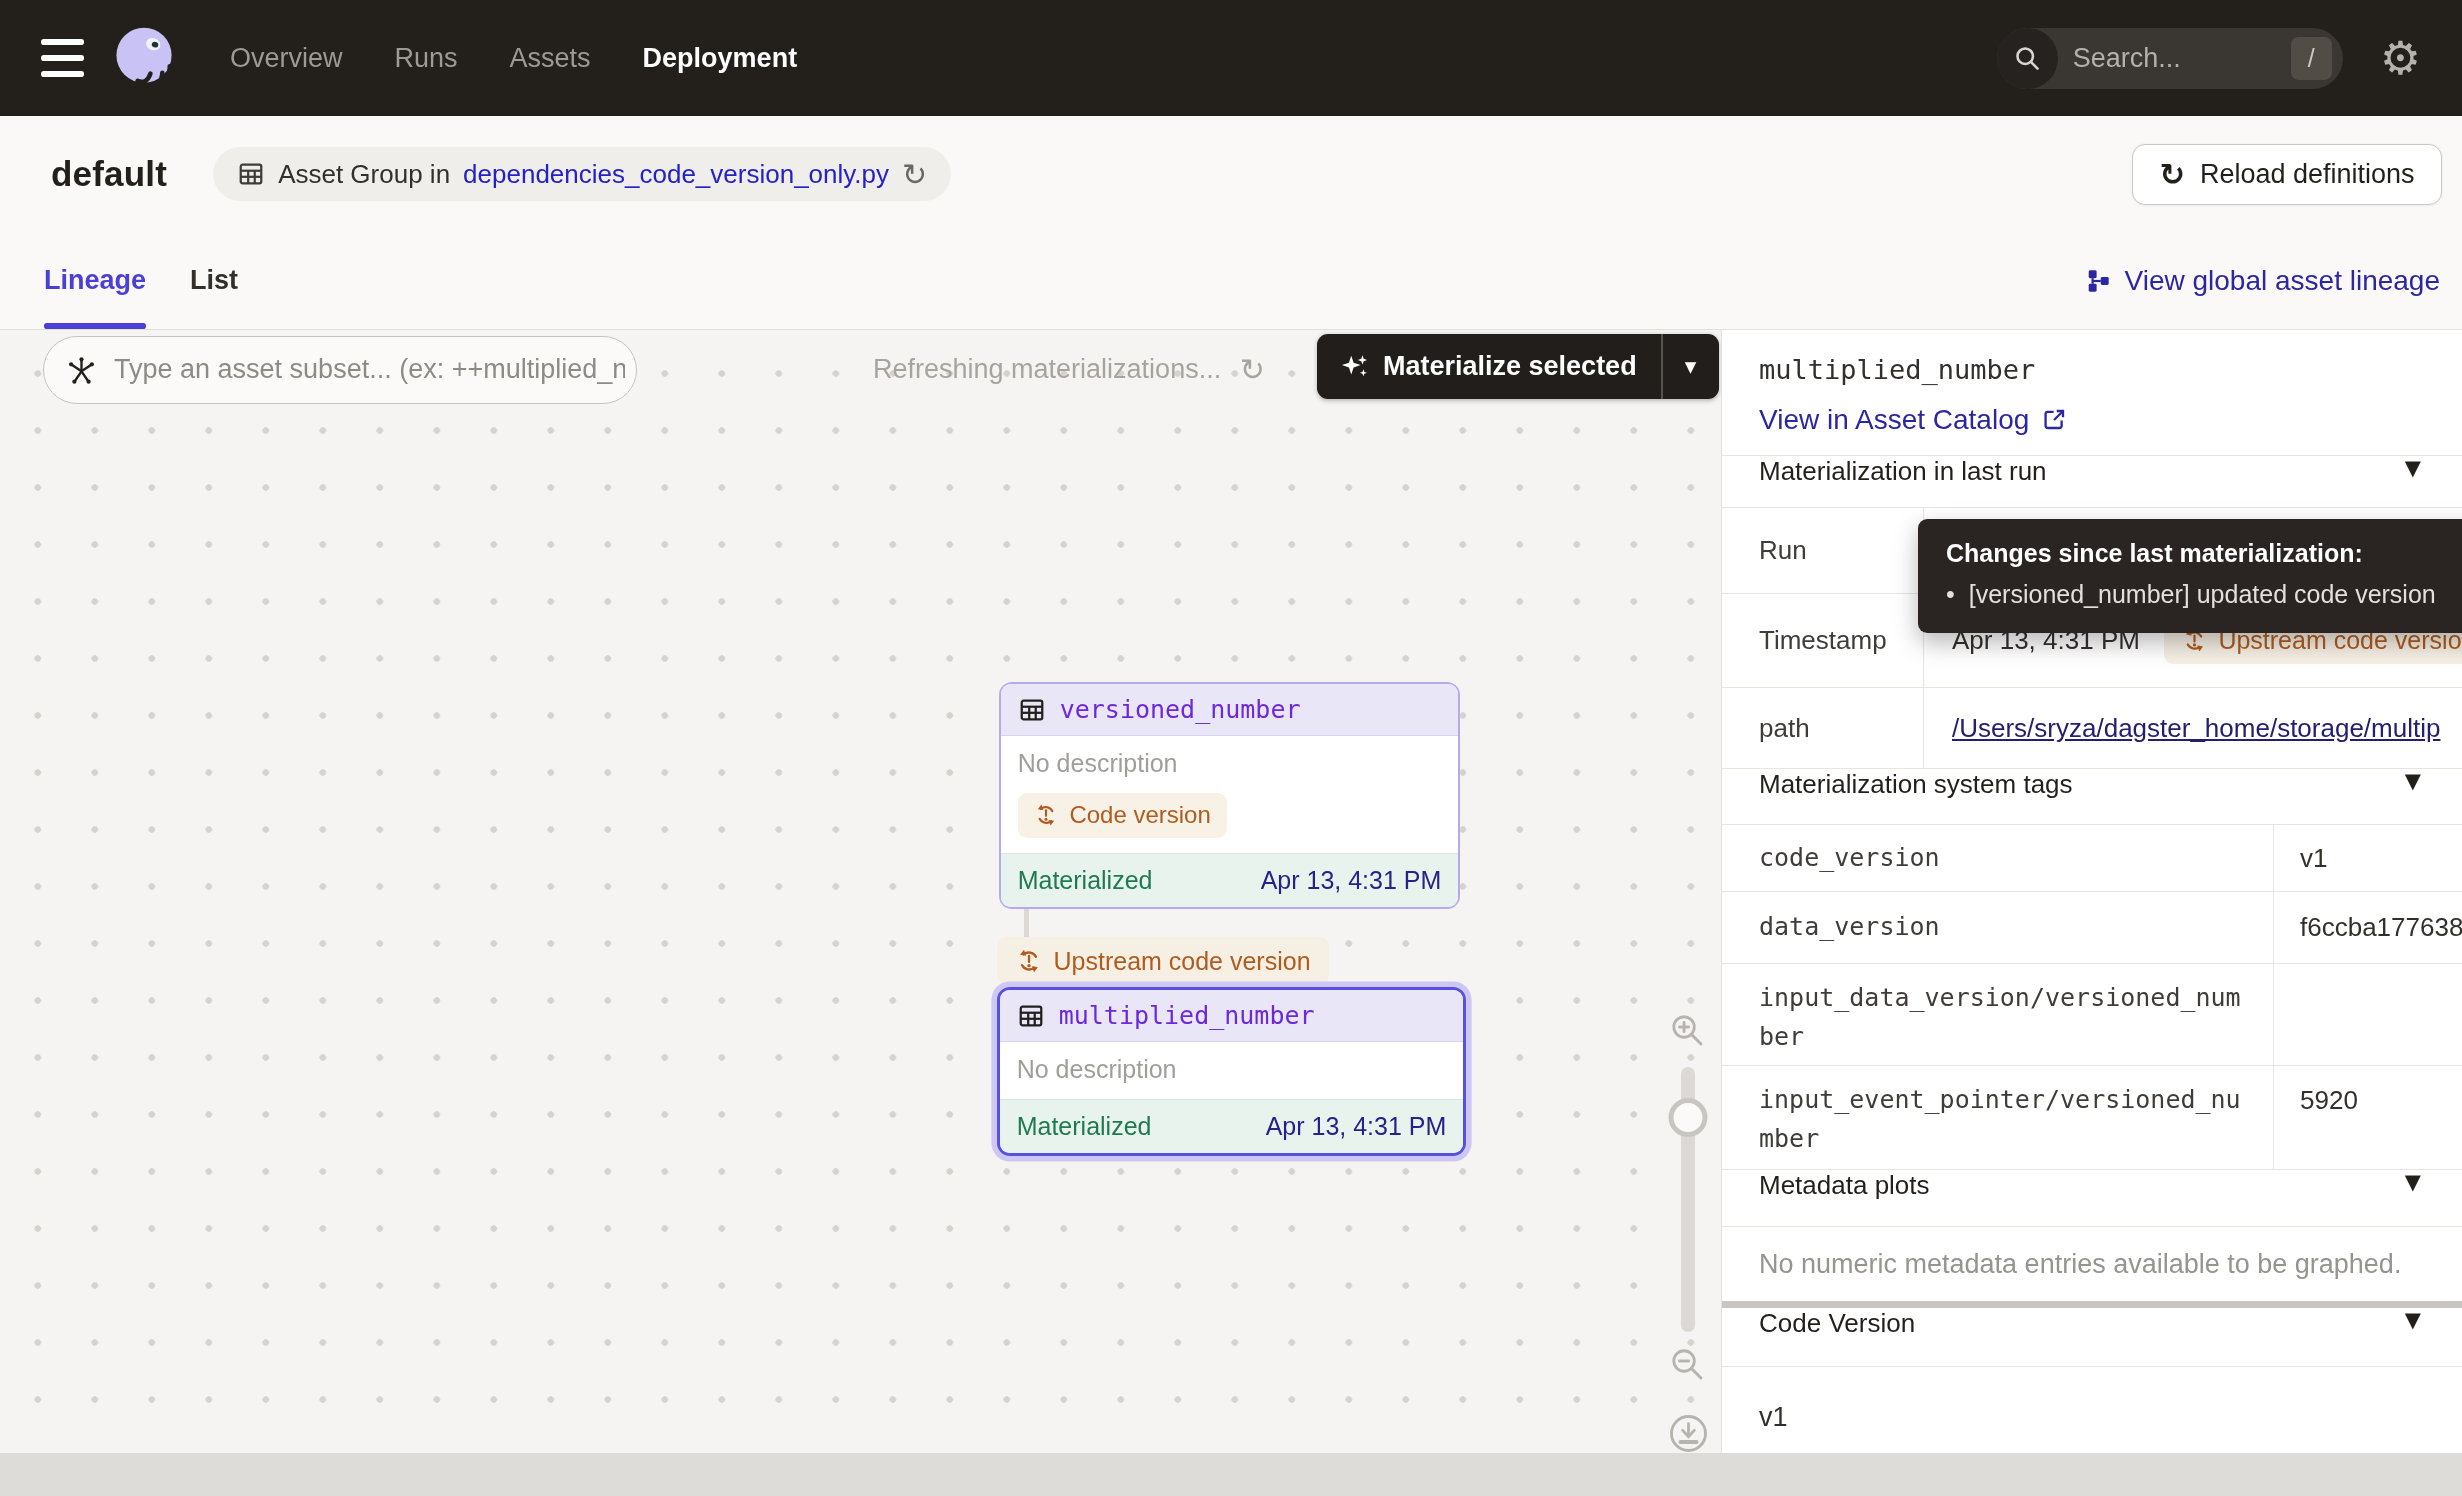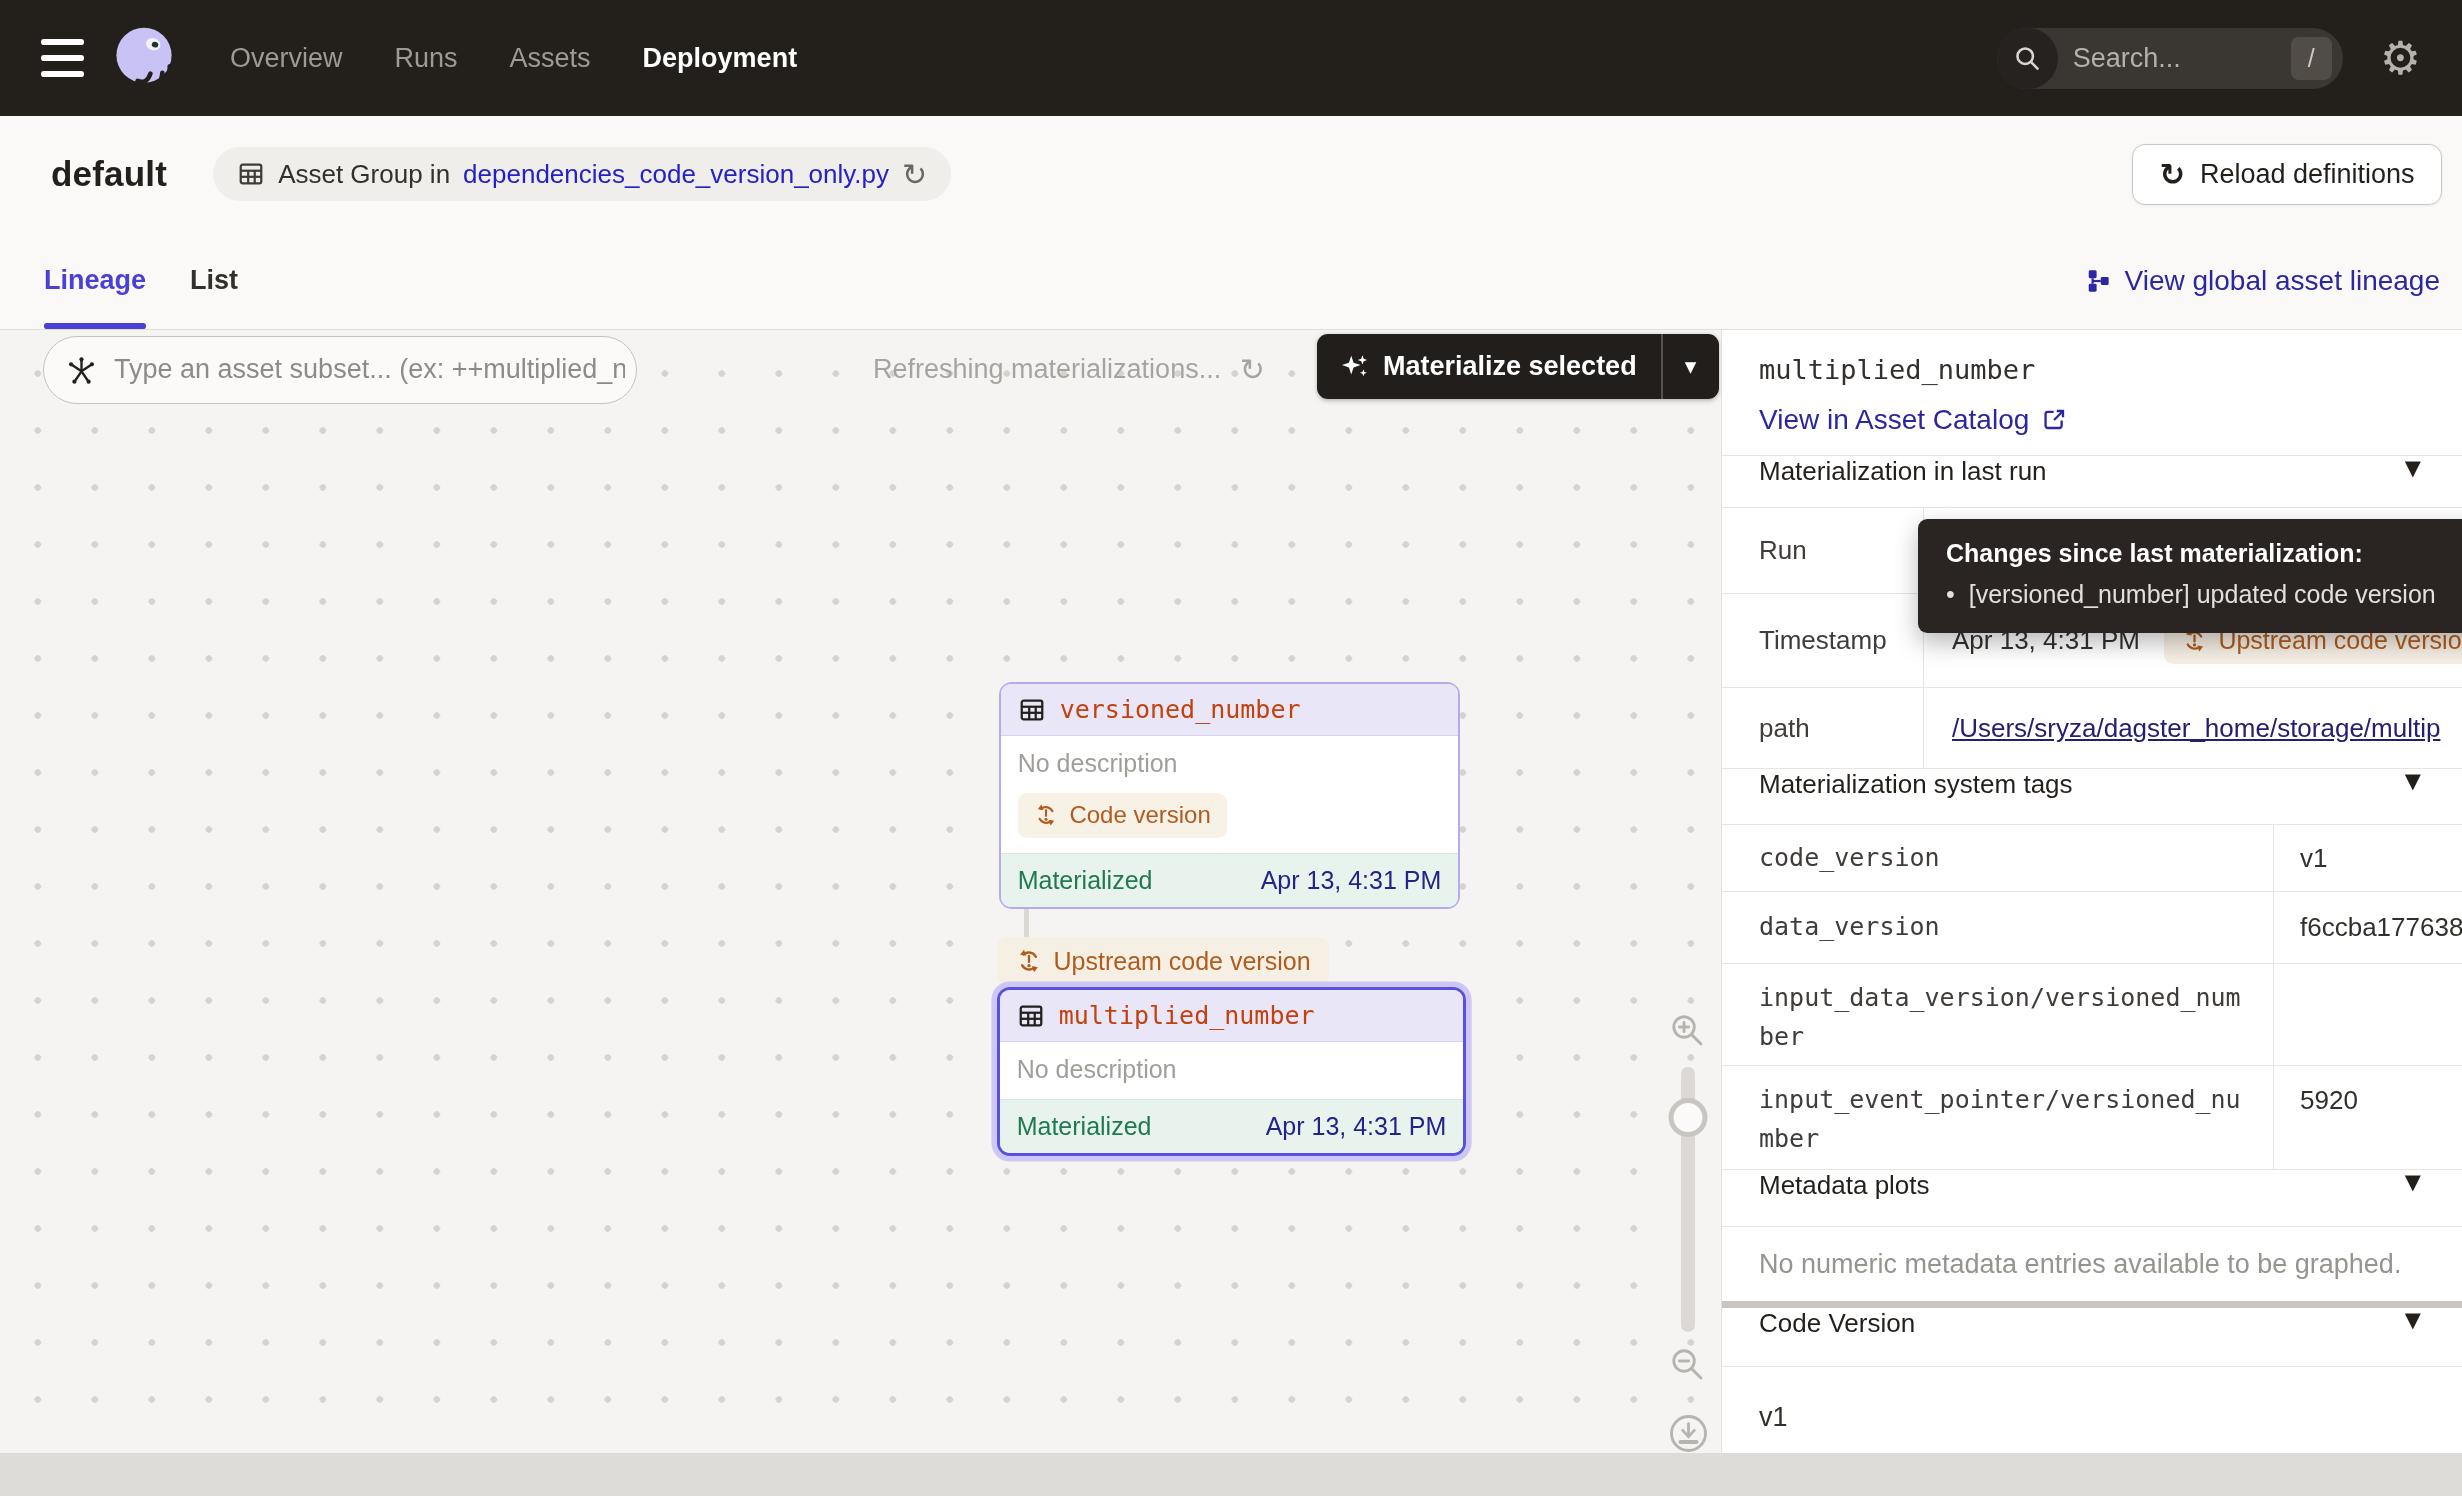--- a/index.html
+++ b/index.html
@@ -58,21 +58,21 @@
   .mat-main{display:flex;align-items:center;gap:14px;padding:0 24px;font-size:27px;font-weight:600;}
   .mat-divider{width:1.9px;background:#57524c;}
   .mat-caret{width:56px;display:flex;align-items:center;justify-content:center;font-size:23px;}
 
   
   .edge{position:absolute;left:1024px;top:546px;width:4.6px;height:115px;background:#dcd9d5;}
   .node{position:absolute;background:#fff;border-radius:13px;}
   .node1{left:999px;top:352px;width:457px;border:2.8px solid #b5aaed;}
   .node2{left:997px;top:657px;width:463px;border:3.7px solid #5a50e0;box-shadow:0 0 0 5.6px #cdc7f6;}
   .node-head{background:#e9e6f8;border-bottom:1.9px solid #d8d2f0;border-radius:9.3px 9.3px 0 0;display:flex;align-items:center;gap:14px;padding:11px 16.7px;}
-  .node-title{font-family:"DejaVu Sans Mono",monospace;font-size:25px;color:#c2410c;}
+  .node-title{font-family:"DejaVu Sans Mono",monospace;font-size:25px;color:#6d28d9;}
   .node-body{padding:13px 16.7px 15px;}
   .node-desc{color:#a19e99;font-size:25px;}
   .cv-badge{display:inline-flex;align-items:center;gap:11px;background:#f8f1e6;border-radius:9.3px;padding:8.3px 16.7px;margin-top:15px;color:#b05c1e;font-size:24px;}
   .node-foot{display:flex;justify-content:space-between;align-items:flex-end;background:#e9f3ee;border-top:1.9px solid #d7e7dd;border-radius:0 0 9.3px 9.3px;padding:12px 16.7px;font-size:25px;}
   .status-green{color:#1f7a50;}
   .ts-navy{color:#262288;}
   .upstream-badge{position:absolute;left:997px;top:607px;height:48px;display:inline-flex;align-items:center;gap:12px;background:#f6efe4;border-radius:9.3px;padding:0 18.5px;color:#b05c1e;font-size:25px;}
 
   
   .zoomctl{position:absolute;left:1661px;top:681px;width:54px;display:flex;flex-direction:column;align-items:center;}

